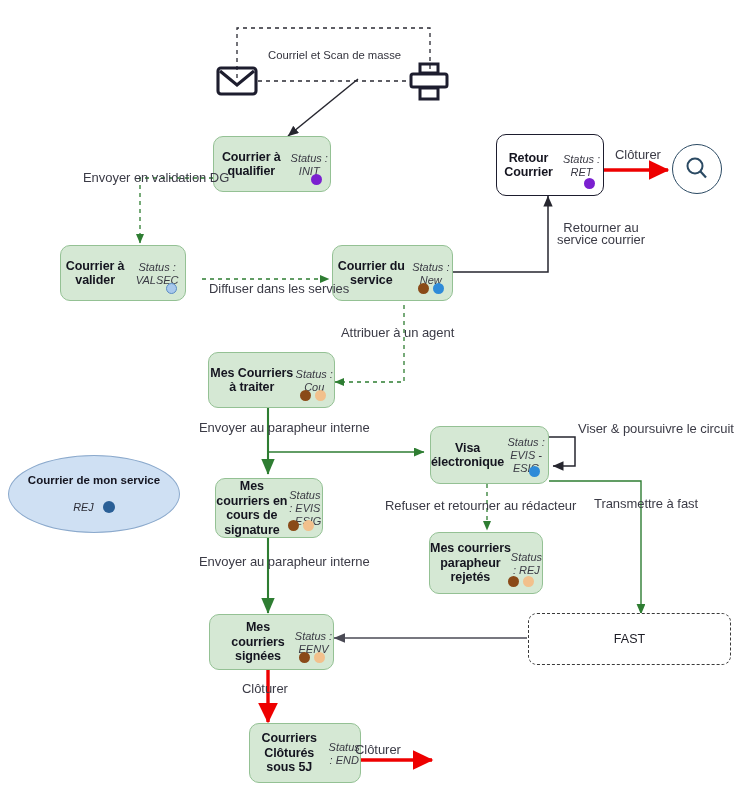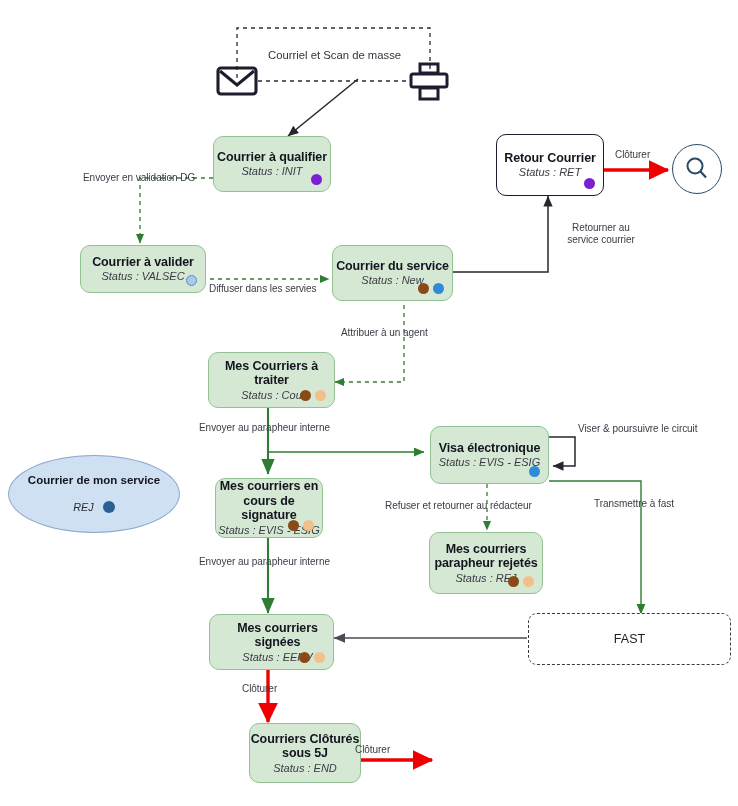--- a/index.html
+++ b/index.html
@@ -25,21 +25,21 @@
     height: 806px;
     pointer-events: none;
   }
 
   
   .node {
     position: absolute;
     box-sizing: border-box;
     border-radius: 10px;
     display: flex;
-    flex-direction: column;
+    flex-direction: row;
     align-items: center;
     justify-content: center;
     text-align: center;
   }
   .node.green {
     background: #d5e8d4;
     border: 1.3px solid #94c194;
   }
   .node.white {
     background: #ffffff;
@@ -79,21 +79,21 @@
   .dot {
     width: 11px;
     height: 11px;
     border-radius: 50%;
     display: block;
   }
 
   
   .elabel {
     position: absolute;
-    font-size: 10px;
+    font-size: 13px;
     color: #3b3b46;
     line-height: 12.4px;
     white-space: nowrap;
     letter-spacing: -0.05px;
   }
   .elabel.wrap {
     white-space: normal;
     text-align: center;
   }
 
@@ -239,21 +239,21 @@
     </div>
   </div>
 
   <div class="search-circle" style="left:672px; top:144px; width:50px; height:50px;">
     <svg width="46" height="46" viewBox="0 0 46 46" style="position:absolute;left:1px;top:1px;">
       <circle cx="21" cy="20" r="7.5" fill="none" stroke="#2b4a63" stroke-width="2"></circle>
       <path d="M26.5,25.5 L32,31.5" fill="none" stroke="#2b4a63" stroke-width="2.2"></path>
     </svg>
   </div>
 
-  <div class="node green" style="left:80px; top:245px; width:126px; height:48px;">
+  <div class="node green" style="left:60px; top:245px; width:126px; height:56px;">
     <div class="node-title">Courrier à valider</div>
     <div class="node-status">Status : VALSEC</div>
     <div class="dots">
       <span class="dot" style="background:#a8c8ec;border:1px solid #5b8cc4;box-sizing:border-box;"></span>
     </div>
   </div>
 
   <div class="node green" style="left:332px; top:245px; width:121px; height:56px;">
     <div class="node-title">Courrier du service</div>
     <div class="node-status">Status : New</div>

